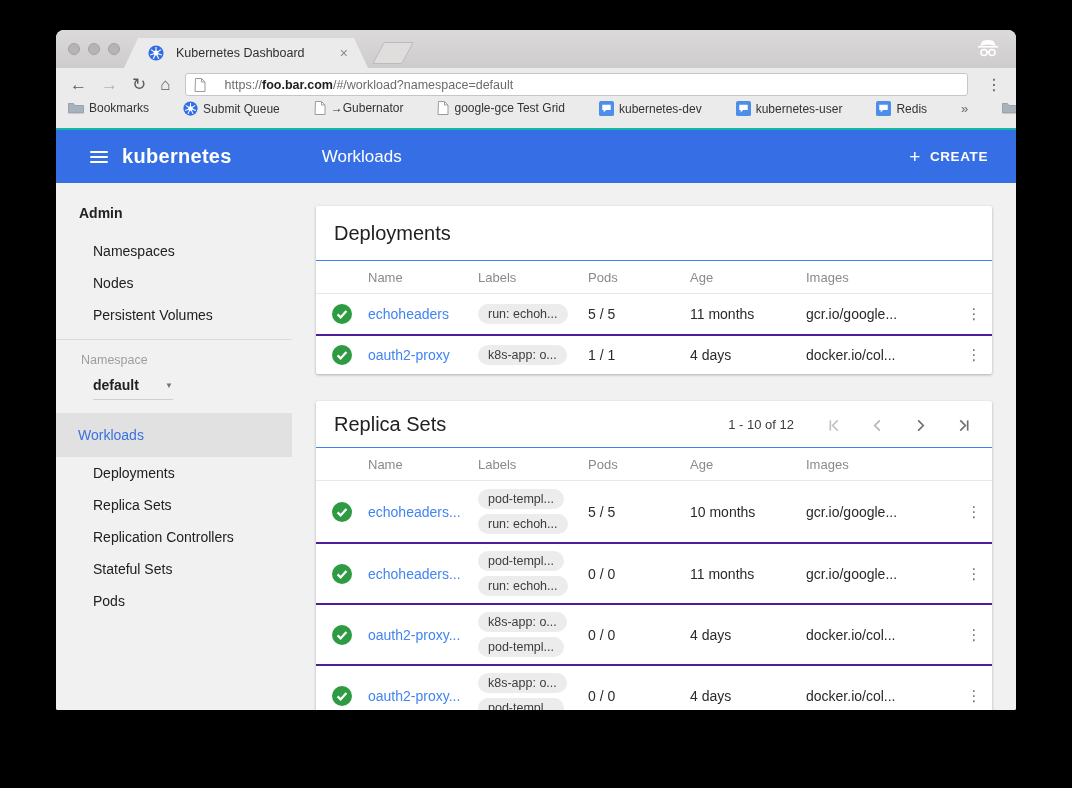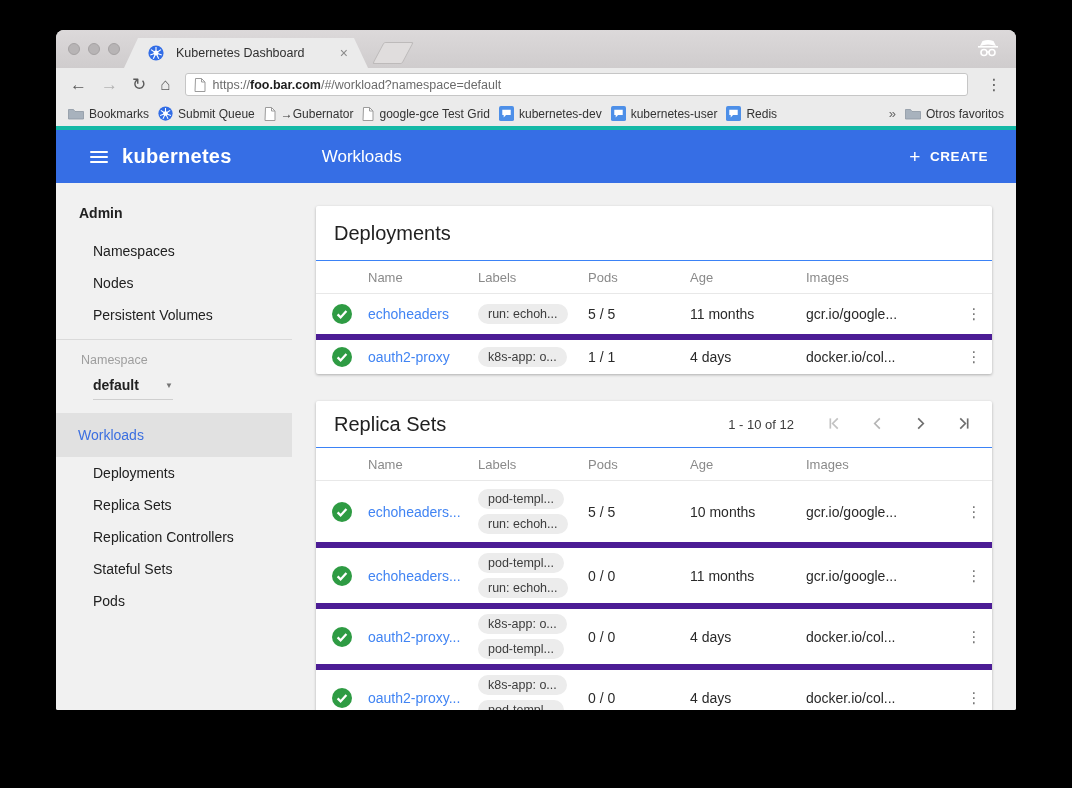--- a/index.html
+++ b/index.html
@@ -22,28 +22,28 @@
   .tab-close { font-size:14px; color:#8a8a8a; cursor:default; }
   .newtab { position:absolute; left:322px; bottom:4px; width:30px; height:22px; background:#e0dddd;
             border:1px solid #bdbaba; transform:skewX(-28deg); border-radius:2px; }
   .incognito { position:absolute; right:16px; top:8px; }
 
   
   .toolbar { height:33px; background:#ebebeb; display:flex; align-items:center; padding:0 10px 0 14px; gap:14px; }
   .navbtn { font-size:17px; color:#5a5a5a; line-height:1; }
   .navbtn.disabled { color:#b3b3b3; }
   .urlbar { flex:1; height:23px; background:#fff; border:1px solid #c6c6c6; border-radius:3px;
-            display:flex; align-items:center; padding:0 8px; gap:7px; overflow:hidden; }
+            display:flex; align-items:center; padding:0 8px; gap:19px; overflow:hidden; }
   .urltext { font-size:12.5px; color:#6b6b6b; white-space:nowrap; }
   .urltext b { color:#1d1d1d; }
   .browser-menu { font-size:16px; color:#5f5f5f; padding:0 4px; }
 
   
-  .bookmarks { height:29px; background:#ebebeb; border-bottom:4px solid #14b8a6;
-               display:flex; align-items:center; padding:0 12px; gap:9px; }
+  .bookmarks { height:29px; background:#ebebeb; border-bottom:2px solid #14b8a6;
+               display:flex; align-items:flex-start; padding:0 12px; gap:34px; }
   .bm { display:flex; align-items:center; gap:5px; font-size:12px; color:#333; white-space:nowrap; }
   .bm-overflow { margin-left:auto; color:#666; font-size:13px; }
 
   
   .appbar { height:53px; background:#366ee5; display:flex; align-items:center; color:#fff;justify-content:space-between; }
   .hamburger { width:18px; margin-left:34px; display:flex; flex-direction:column; gap:3px; }
   .hamburger span { height:2px; background:#fff; border-radius:1px; }
   .brand { font-size:20px; font-weight:bold; letter-spacing:.3px; margin-left:14px; }
   .pagetitle { font-size:17px; margin-left:90px; }
   .create { margin-left:auto; margin-right:28px; display:flex; align-items:center; gap:9px;
@@ -65,30 +65,30 @@
   .caret { font-size:8px; color:#757575; }
   .side-active { margin-top:13px; height:44px; line-height:44px; background:#e1e1e1;
                  color:#3b6fe0; padding-left:22px; }
 
   
   .main { flex:1; padding:23px 24px 0 24px; }
   .card { background:#fff; border-radius:2px; box-shadow:0 1px 3px rgba(0,0,0,.28); }
   .card-head { height:54px; display:flex; align-items:center; padding:0 18px; }
   .card2 .card-head { height:46px; }
   .card-title { font-size:20px; color:#212121; flex:1; }
-  .pager { display:flex; align-items:flex-start; gap:30px; margin-right:4px;margin-left:24px; }
+  .pager { display:flex; align-items:flex-end; gap:30px; margin-right:4px;margin-left:24px; }
   .pager-range { font-size:13px; color:#3c3c3c; margin-right:4px; }
   .pgbtn { display:flex; align-items:center; }
 
   .trow { display:grid; grid-template-columns:52px 110px 110px 102px 116px 1fr 36px; align-items:center; }
   .thead { height:34px; border-top:1px solid #3b82f6; border-bottom:1px solid #e8e8e8;
            font-size:13px; color:#8a8a8a; }
   .drow { height:40px; }
   .rrow { height:61px; }
-  .drow + .drow, .rrow + .rrow { border-top:6px solid #4c1d95; }
+  .drow + .drow, .rrow + .rrow { border-top:2px solid #4c1d95; }
   .cell-icon { justify-self:center; display:flex; }
   .link { color:#4184f3; font-size:14px; white-space:nowrap; overflow:hidden; }
   .chips { display:flex; flex-direction:column; align-items:flex-start; gap:5px; }
   .chip { background:#ececec; border-radius:12px; padding:3px 10px; font-size:12.5px; color:#3c3c3c; white-space:nowrap; }
   .cell { font-size:14px; color:#2a2a2a; white-space:nowrap; overflow:hidden; }
   .rowmenu { justify-self:center; font-size:15px; color:#757575; letter-spacing:0; }
 
   .gap { height:27px; }
 </style>
 </head>

